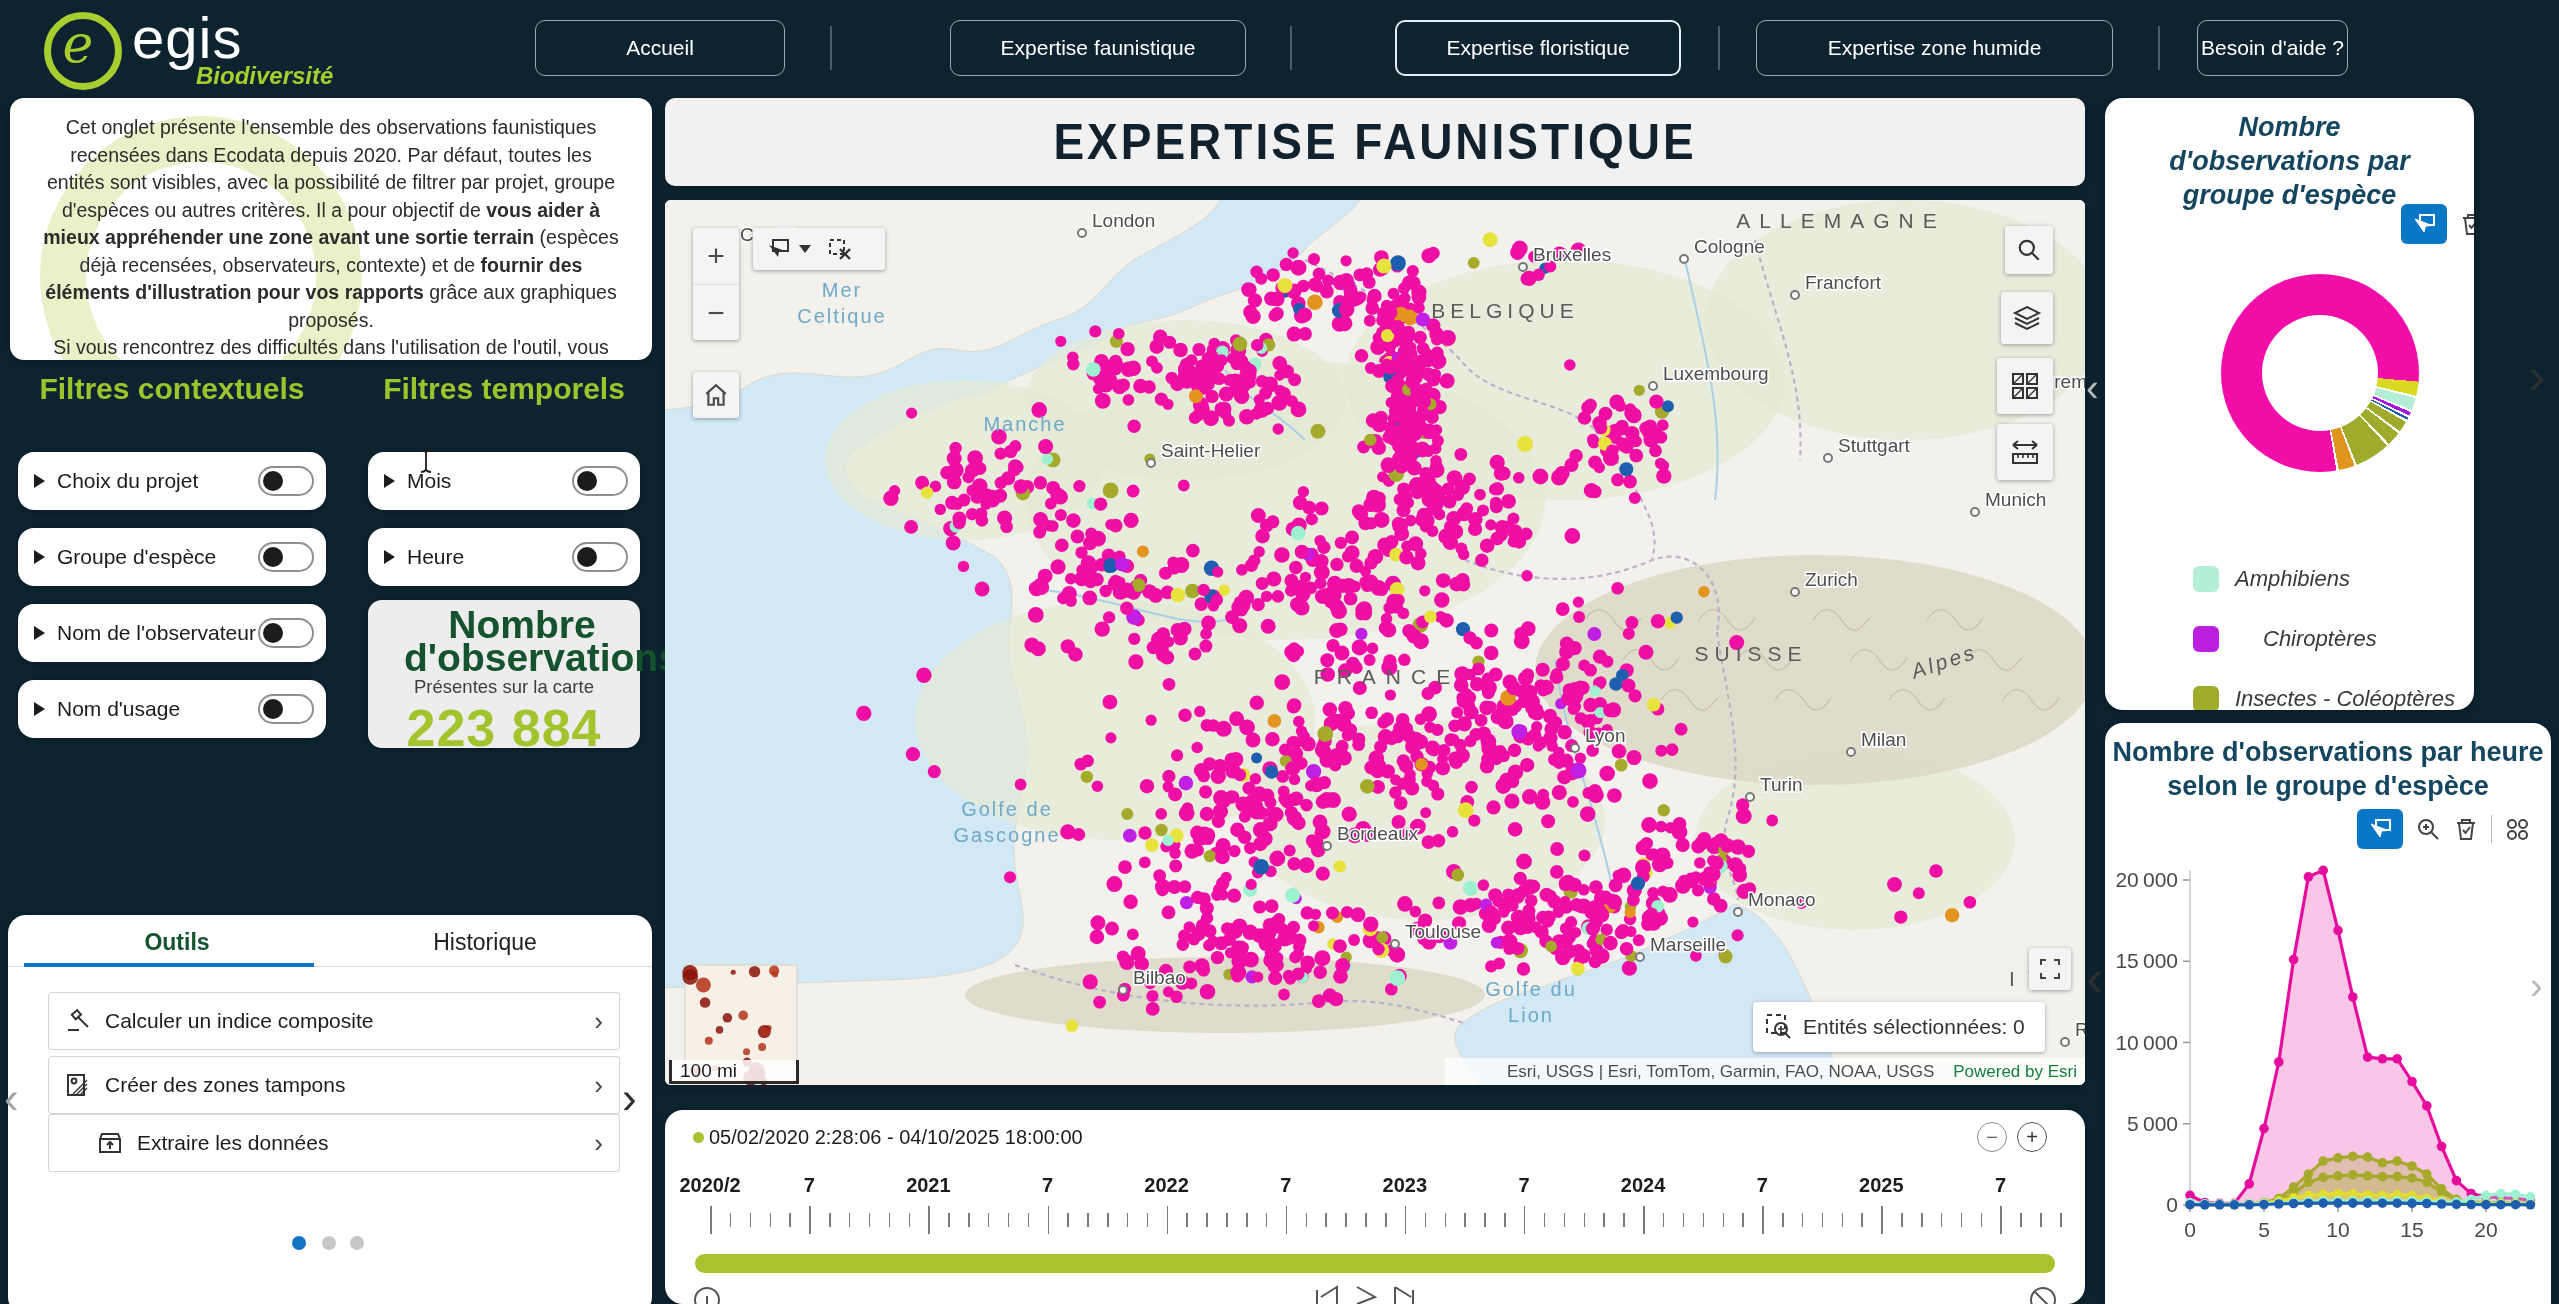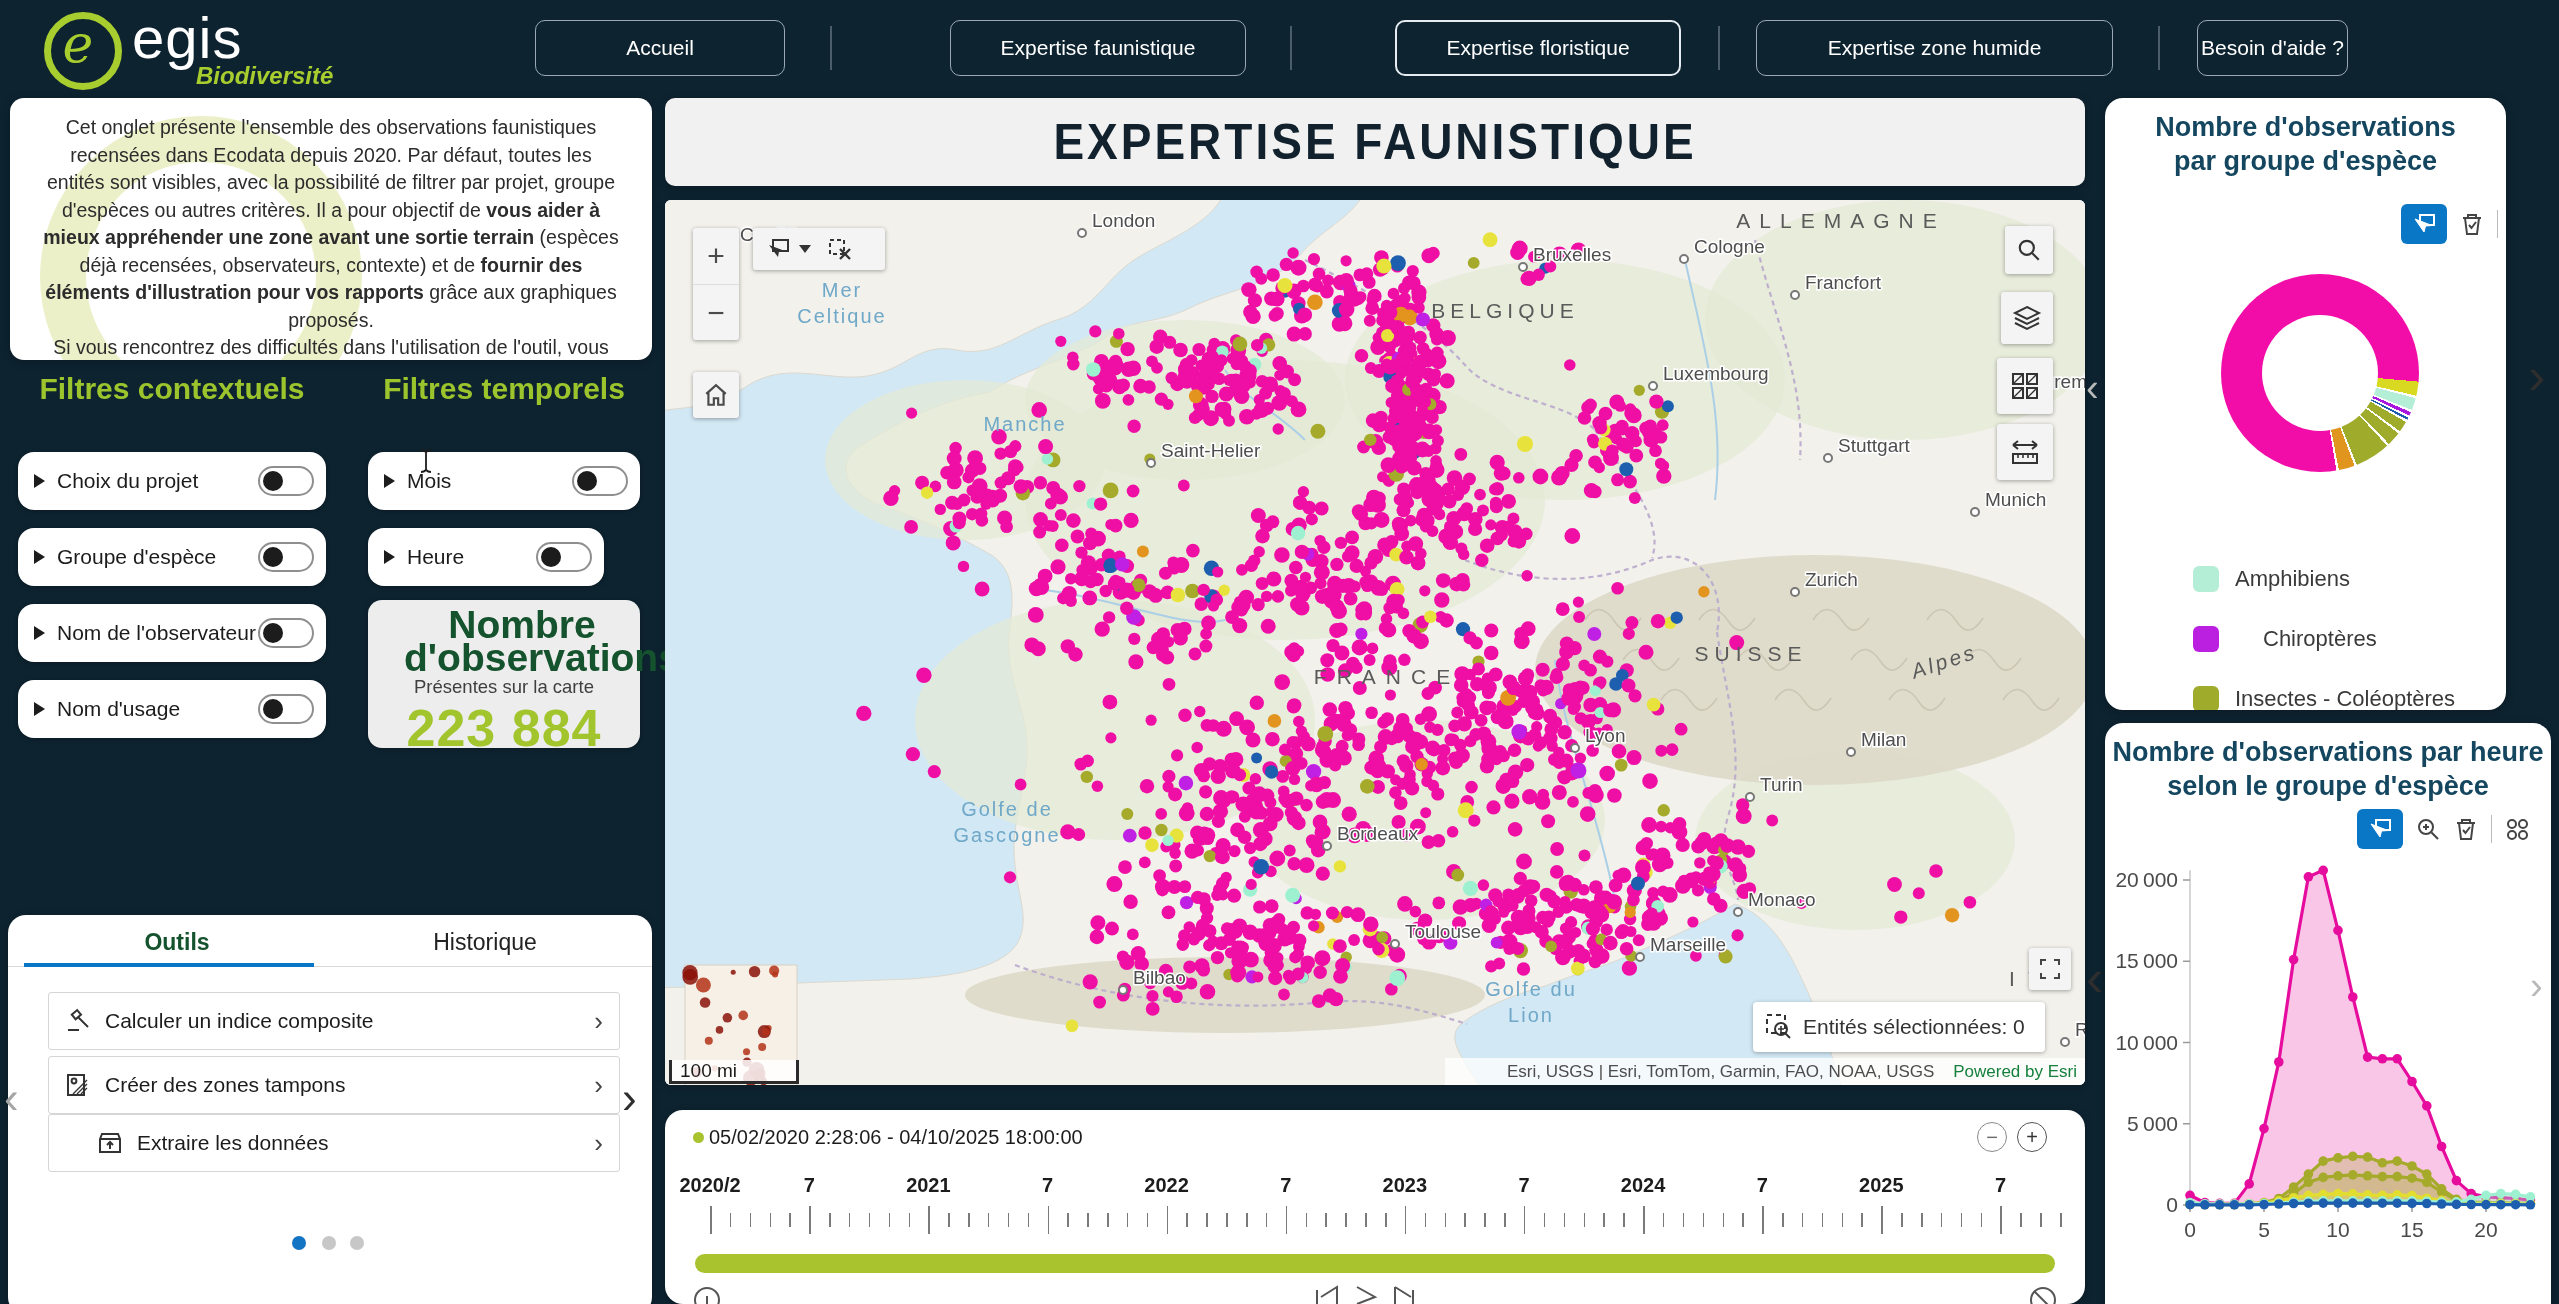--- a/index.html
+++ b/index.html
@@ -140,21 +140,21 @@
           <span class="knob"></span>
         </span>
       </div>
       <div class="filterbtn" style="left: 368px; top: 452px; width: 272px;">
         <span class="tri"></span>
         <span class="lbl">Mois</span>
         <span class="toggle">
           <span class="knob"></span>
         </span>
       </div>
-      <div class="filterbtn" style="left: 368px; top: 528px; width: 236px;">
+      <div class="filterbtn" style="left: 368px; top: 528px; width: 272px;">
         <span class="tri"></span>
         <span class="lbl">Heure</span>
         <span class="toggle">
           <span class="knob"></span>
         </span>
       </div>
     </div>
 
 <div id="count-card">
   <div id="count-title">Nombre d'observations</div>
@@ -2170,21 +2170,21 @@
           <path d="M42 14 v8"></path>
       <path d="M652 8 v14 M656 15 L672 5 v17"></path>
       <path d="M692 5 L710 15 L692 22"></path>
       <path d="M730 5 L746 15 M748 8 v14 M730 5 v17"></path>
       <circle cx="1378" cy="18" r="12"></circle>
           <path d="M1369 9 L1387 27"></path>
     </g>
   </svg>
 </div>
 
-<div class="card" style="left:2105px;top:98px;width:401px;height:612px;overflow:hidden;">
+<div class="card" style="left:2105px;top:98px;width:369px;height:612px;overflow:hidden;font-style:italic;">
   <div class="panel-title" style="padding:0 40px;">Nombre d'observations par groupe d'espèce</div>
   <div class="ctoolbar" style="left:296px;top:106px;">
     <div class="cbtn blue">
       <svg width="26" height="24" viewBox="0 0 26 24">
             <rect x="9" y="3" width="14" height="10" fill="none" stroke="#fff" stroke-width="2"></rect>
             <path d="M4 7 L13 20 L14.5 14 L21 13.5 Z" fill="#fff" stroke="#fff"></path>
           </svg>
     </div>
     <div>
       <svg width="26" height="26" viewBox="0 0 26 26">

